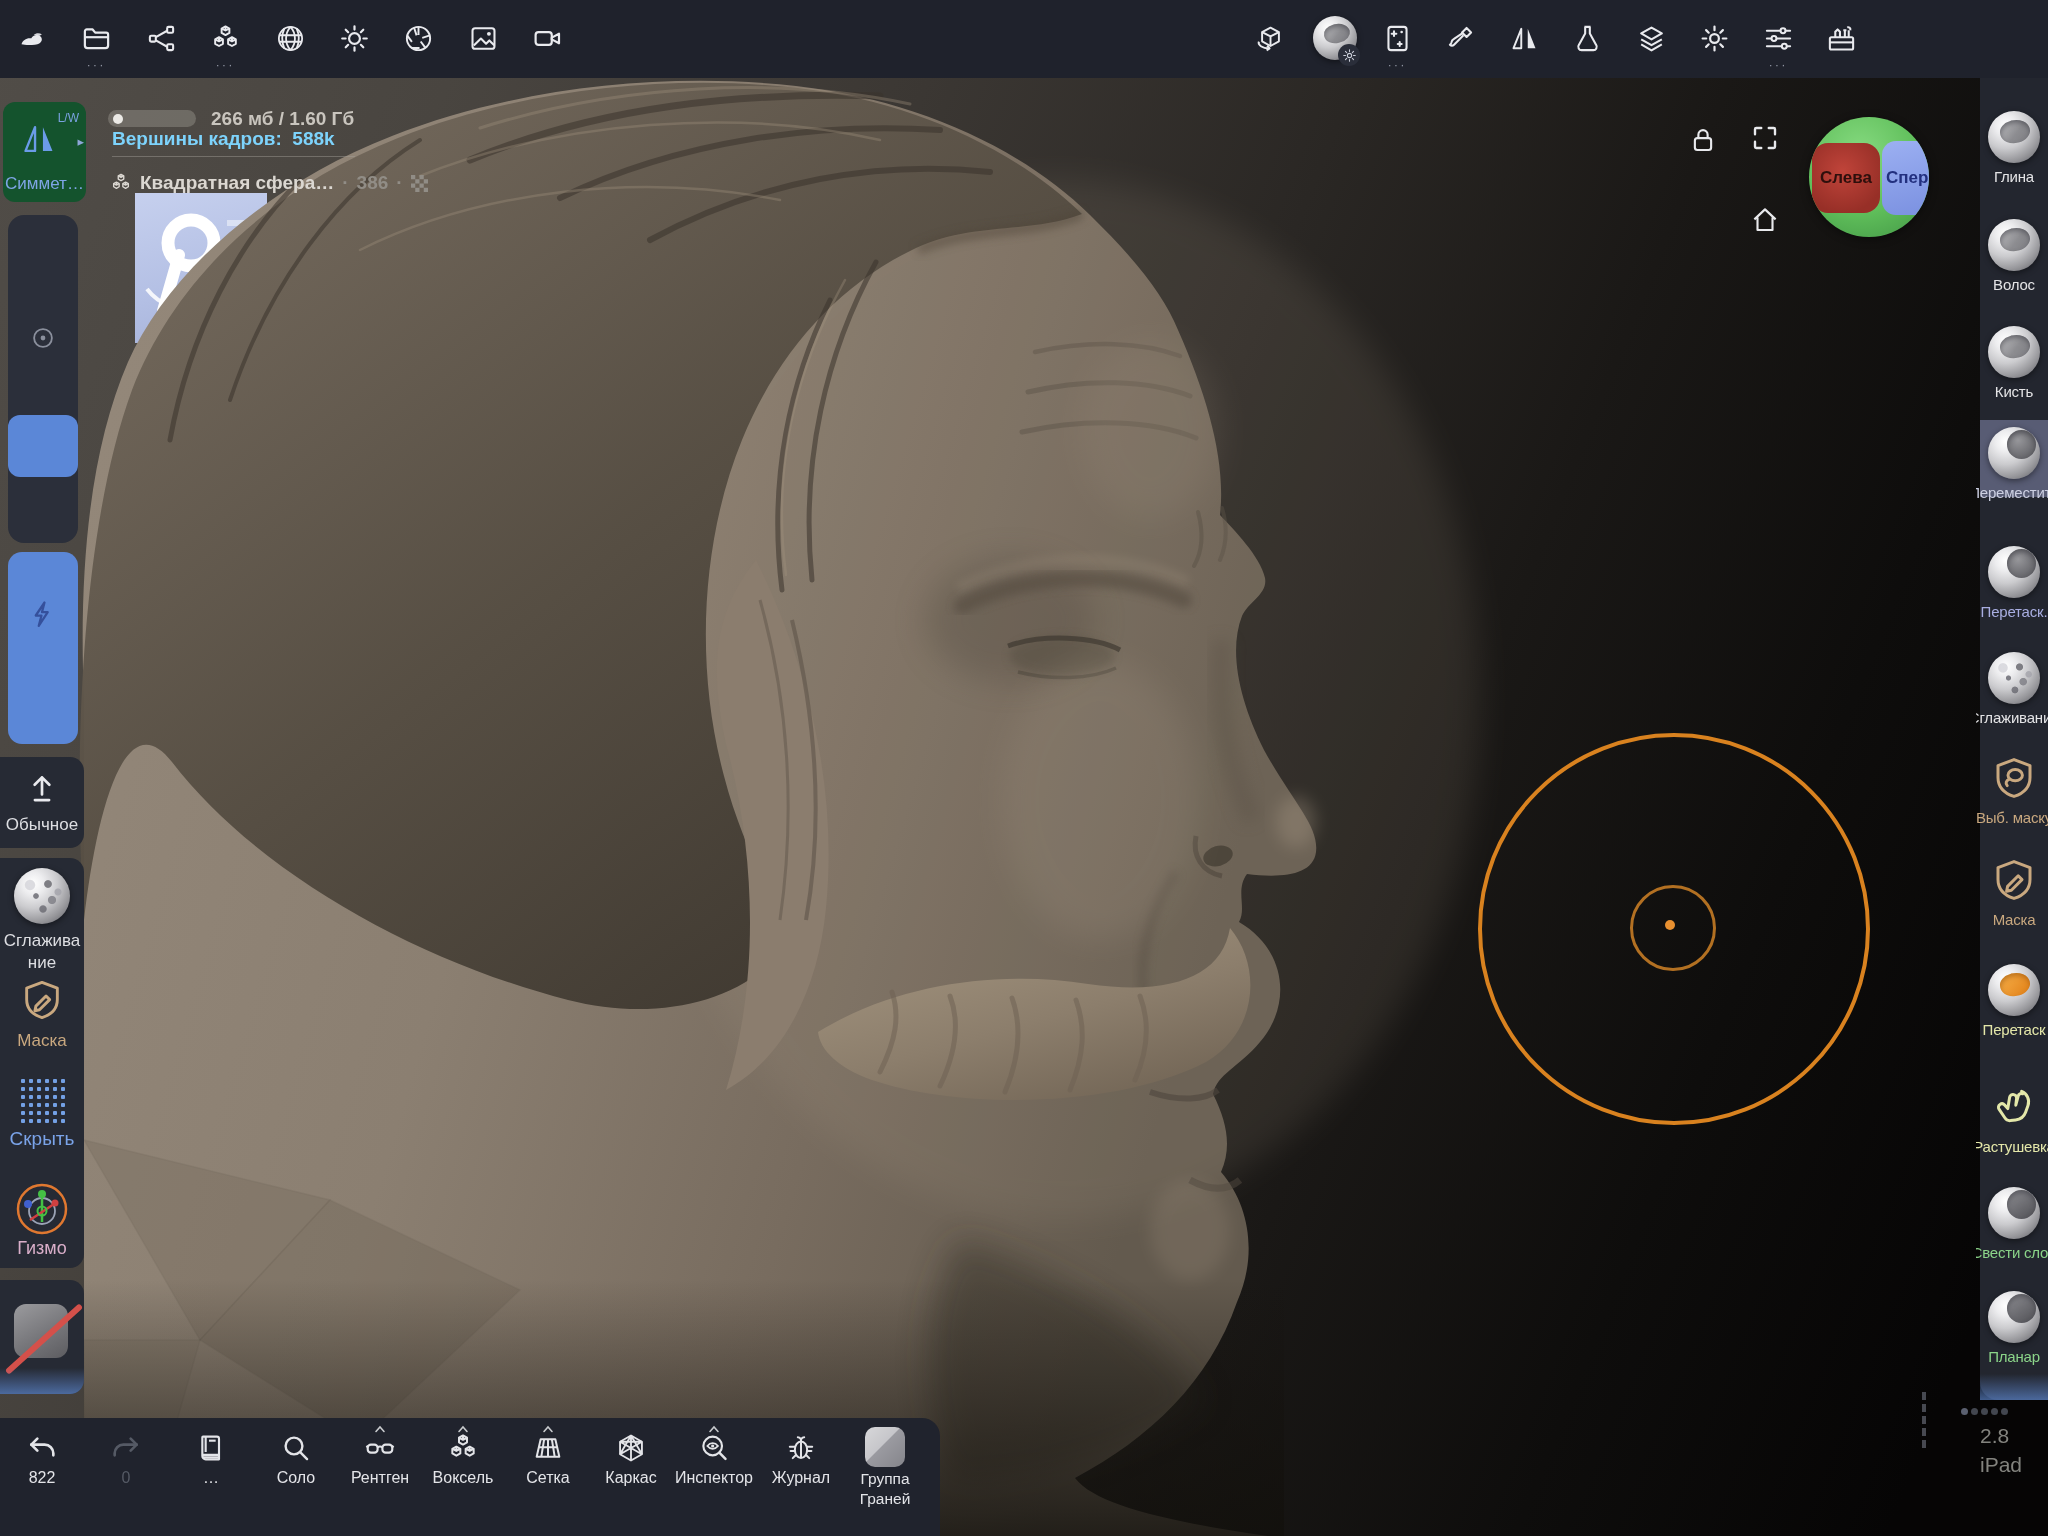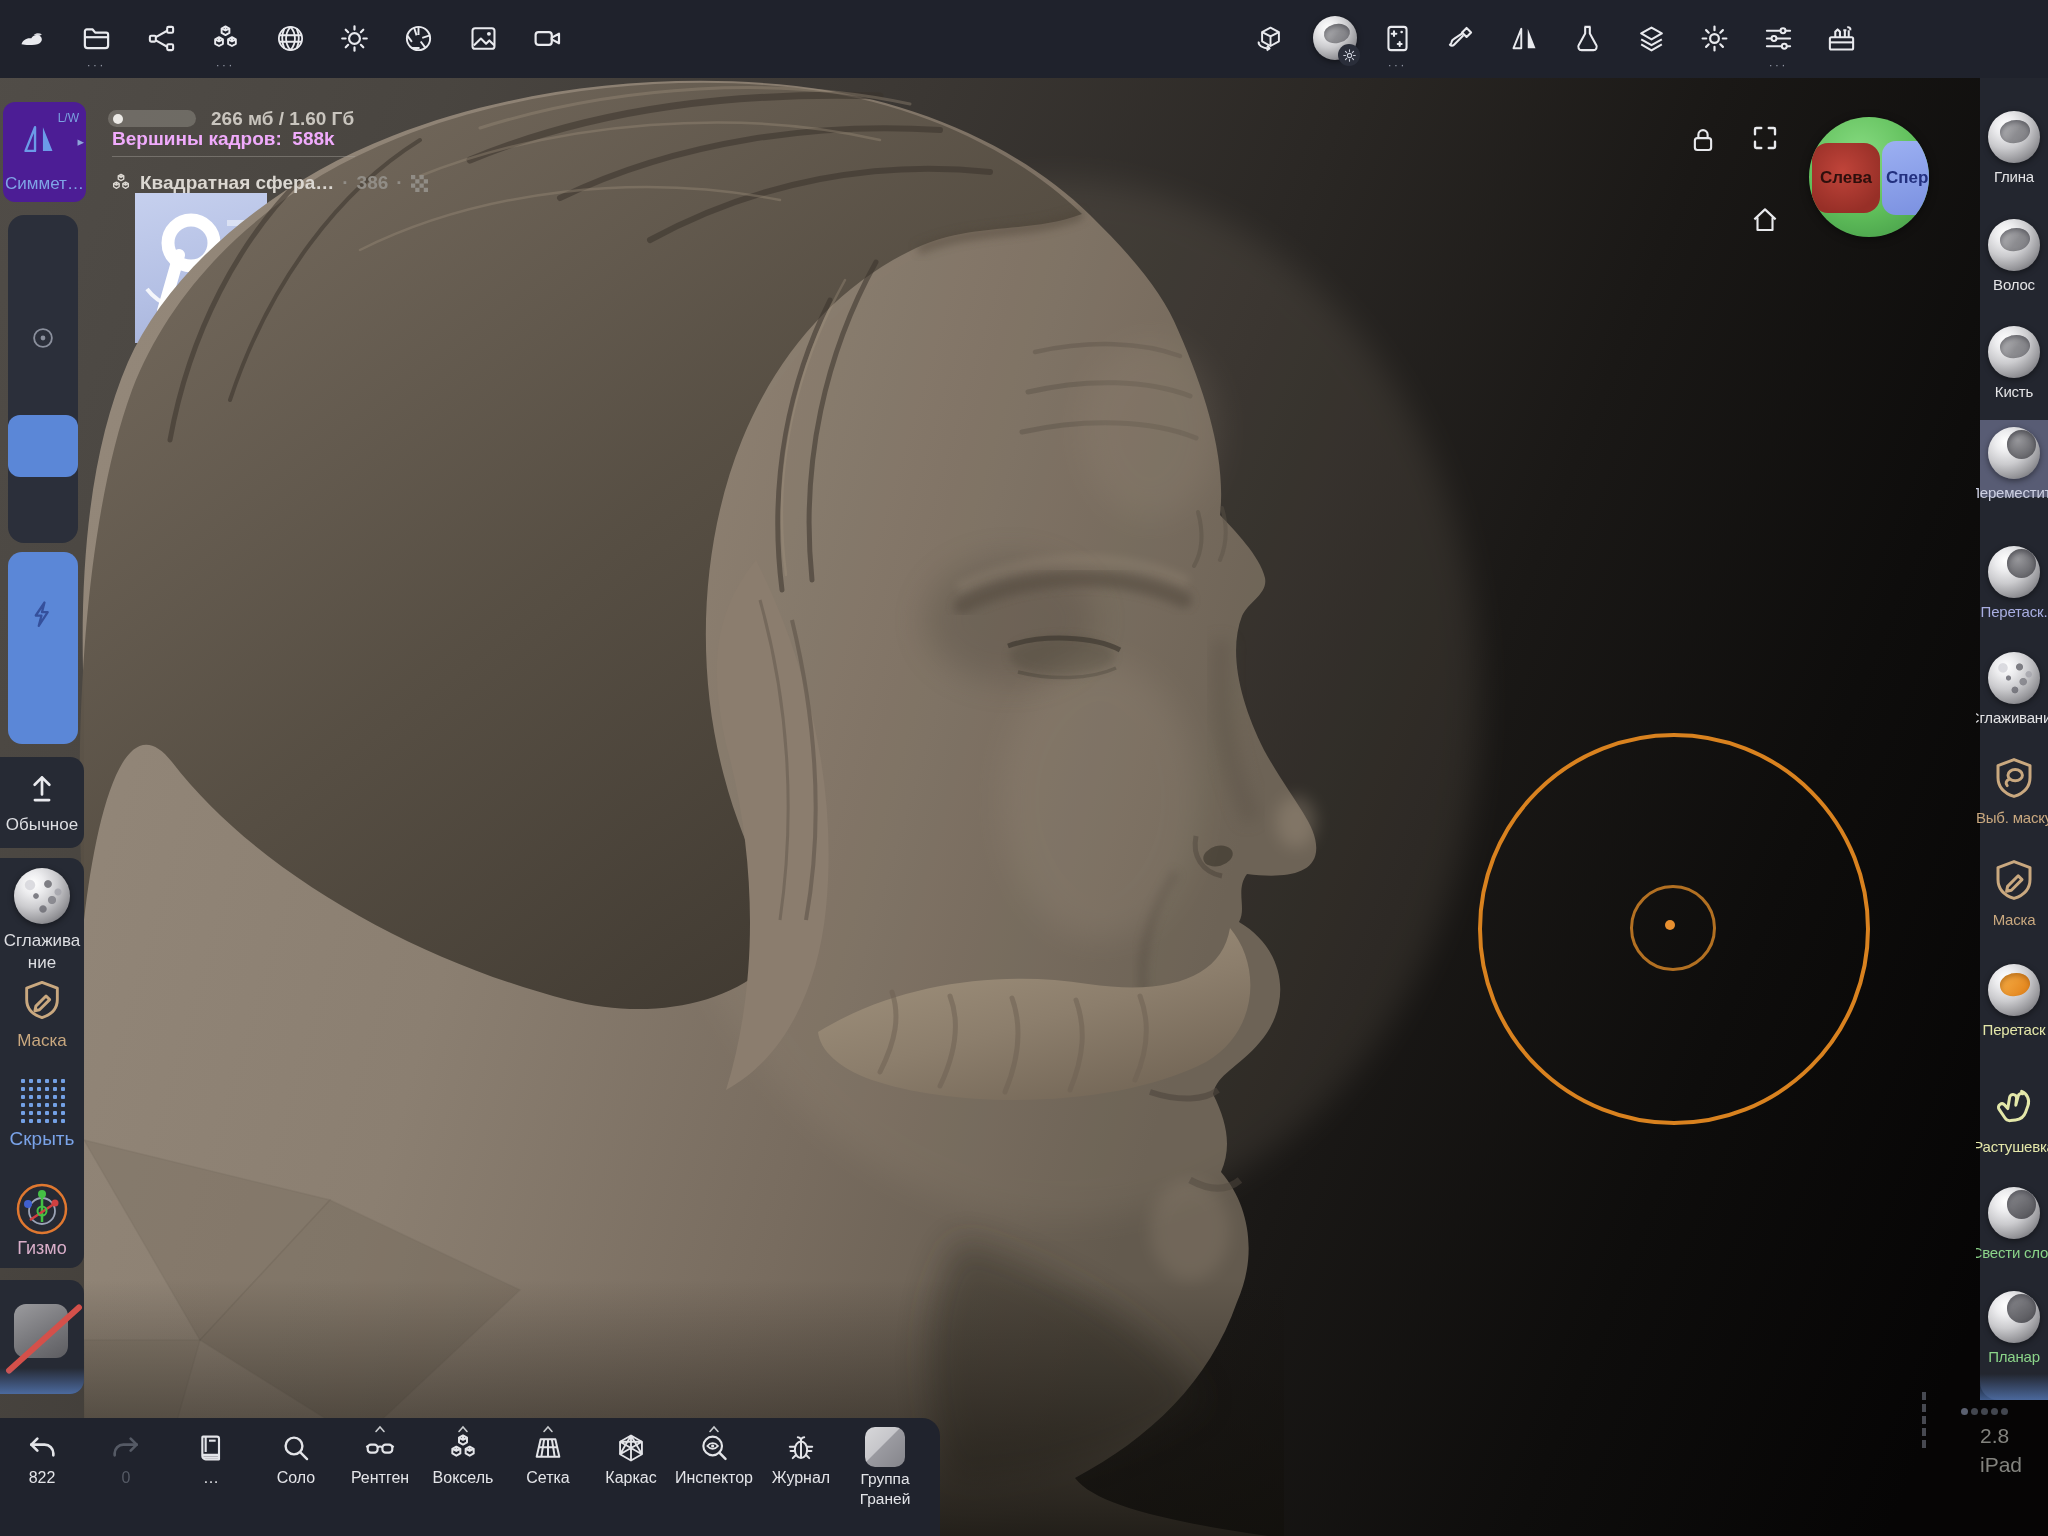--- a/index.html
+++ b/index.html
@@ -36,39 +36,39 @@
     radial-gradient(circle at 38% 50%,rgba(108,108,116,.85) 6%,transparent 8%),
     radial-gradient(circle at 70% 58%,rgba(128,128,135,.85) 8%,transparent 10%),
     radial-gradient(circle at 26% 28%,rgba(215,215,220,.9) 9%,transparent 11%),
     radial-gradient(circle at 52% 76%,rgba(98,98,106,.75) 7%,transparent 9%),
     radial-gradient(circle at 82% 42%,rgba(165,165,172,.85) 6%,transparent 8%);}
   
   .hud{position:absolute;z-index:6;}
   .mem-pill{left:108px;top:110px;width:88px;height:17px;border-radius:9px;background:rgba(190,185,175,.30);}
   .mem-pill i{position:absolute;left:5px;top:3.5px;width:10px;height:10px;border-radius:50%;background:#eceae6;}
   .mem-text{left:211px;top:108px;font-size:19px;color:#c9c5be;}
-  .vert-text{left:112px;top:128px;font-size:19px;color:#f0abfc;}
+  .vert-text{left:112px;top:128px;font-size:19px;color:#7dd3fc;}
   .hud-div{left:112px;top:156px;width:243px;height:0;border-top:1.5px solid rgba(165,160,152,.45);}
   .obj-row{left:110px;top:172px;display:flex;align-items:center;font-size:19px;color:#dbd7d1;}
   .obj-row .cnt{color:#918d86;}
   .obj-row svg{flex:0 0 auto;}
   
   .vci{position:absolute;z-index:6;width:34px;height:34px;color:#e8e9ec;display:flex;align-items:center;justify-content:center;}
   .vci svg{width:30px;height:30px;}
   .navball{position:absolute;left:1809px;top:117px;width:120px;height:120px;border-radius:50%;overflow:hidden;z-index:6;
     background:radial-gradient(circle at 42% 30%,#86da80 0%,#5fbe5a 55%,#419545 100%);box-shadow:0 2px 10px rgba(0,0,0,.45);}
   .nb-red{position:absolute;left:3px;top:26px;width:68px;height:70px;border-radius:16px;
     background:radial-gradient(circle at 45% 40%,#c0443a,#972f27 75%);display:flex;align-items:center;justify-content:center;
     font-size:17px;font-weight:bold;color:#2e0f0c;}
   .nb-blue{position:absolute;left:73px;top:24px;width:50px;height:74px;border-radius:14px;
     background:linear-gradient(165deg,#9cb0f2,#7a90e0);display:flex;align-items:center;padding-left:4px;
     font-size:17px;font-weight:bold;color:#222f7e;}
   
   .lpanel{position:absolute;z-index:11;background:#262a34;}
-  .sym-btn{left:3px;top:102px;width:83px;height:100px;border-radius:12px;background:#4c1d95;}
+  .sym-btn{left:3px;top:102px;width:83px;height:100px;border-radius:12px;background:#14532d;}
   .sym-badge{position:absolute;right:7px;top:9px;font-size:12px;color:#7aa2e0;}
   .sym-arrow{position:absolute;right:2px;top:32px;font-size:13px;color:#8ea6d8;}
   .sym-lbl{position:absolute;left:0;bottom:8px;width:100%;text-align:center;font-size:17px;color:#7fa5e6;
     white-space:nowrap;overflow:hidden;}
   .track{left:8px;top:215px;width:70px;height:328px;border-radius:16px;background:#2b2f3a;}
   .track2{left:8px;top:552px;width:70px;height:192px;border-radius:14px;background:#5b87d7;}
   .handle{position:absolute;left:0px;top:200px;width:70px;height:62px;border-radius:12px;background:#5b87d7;}
   .normal-btn{left:0;top:757px;width:84px;height:91px;border-radius:0 14px 14px 0;}
   .tools-panel{left:0;top:858px;width:84px;height:410px;border-radius:0 14px 14px 0;}
   .cube-btn{left:0;top:1280px;width:84px;height:114px;border-radius:0 14px 14px 0;overflow:hidden;}

